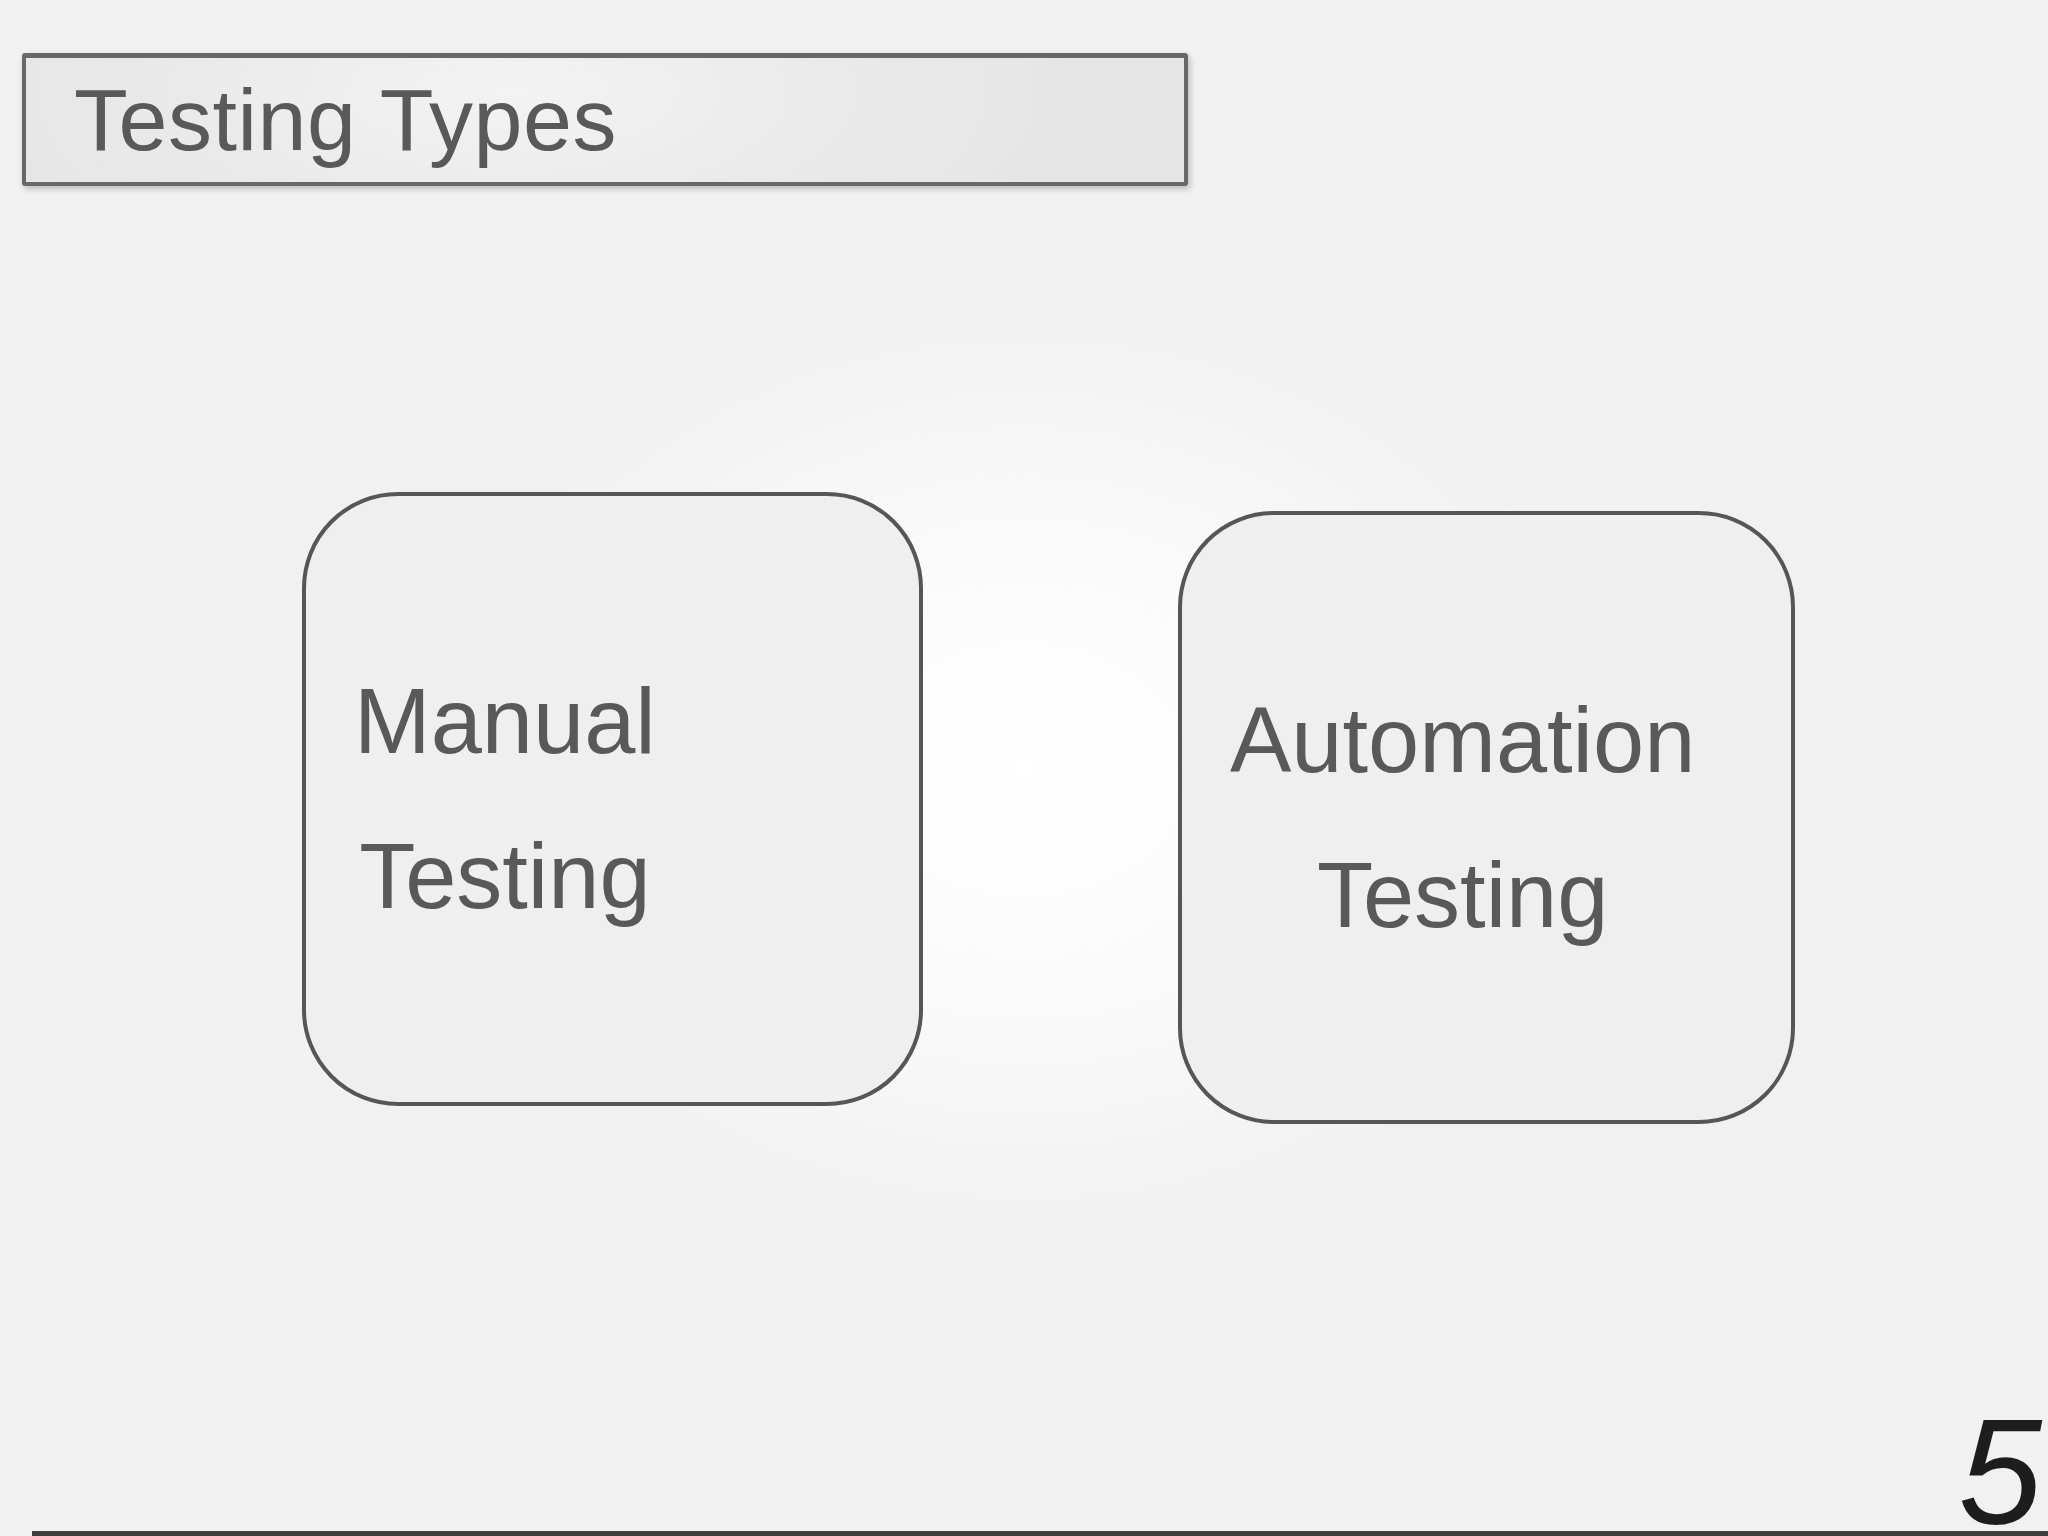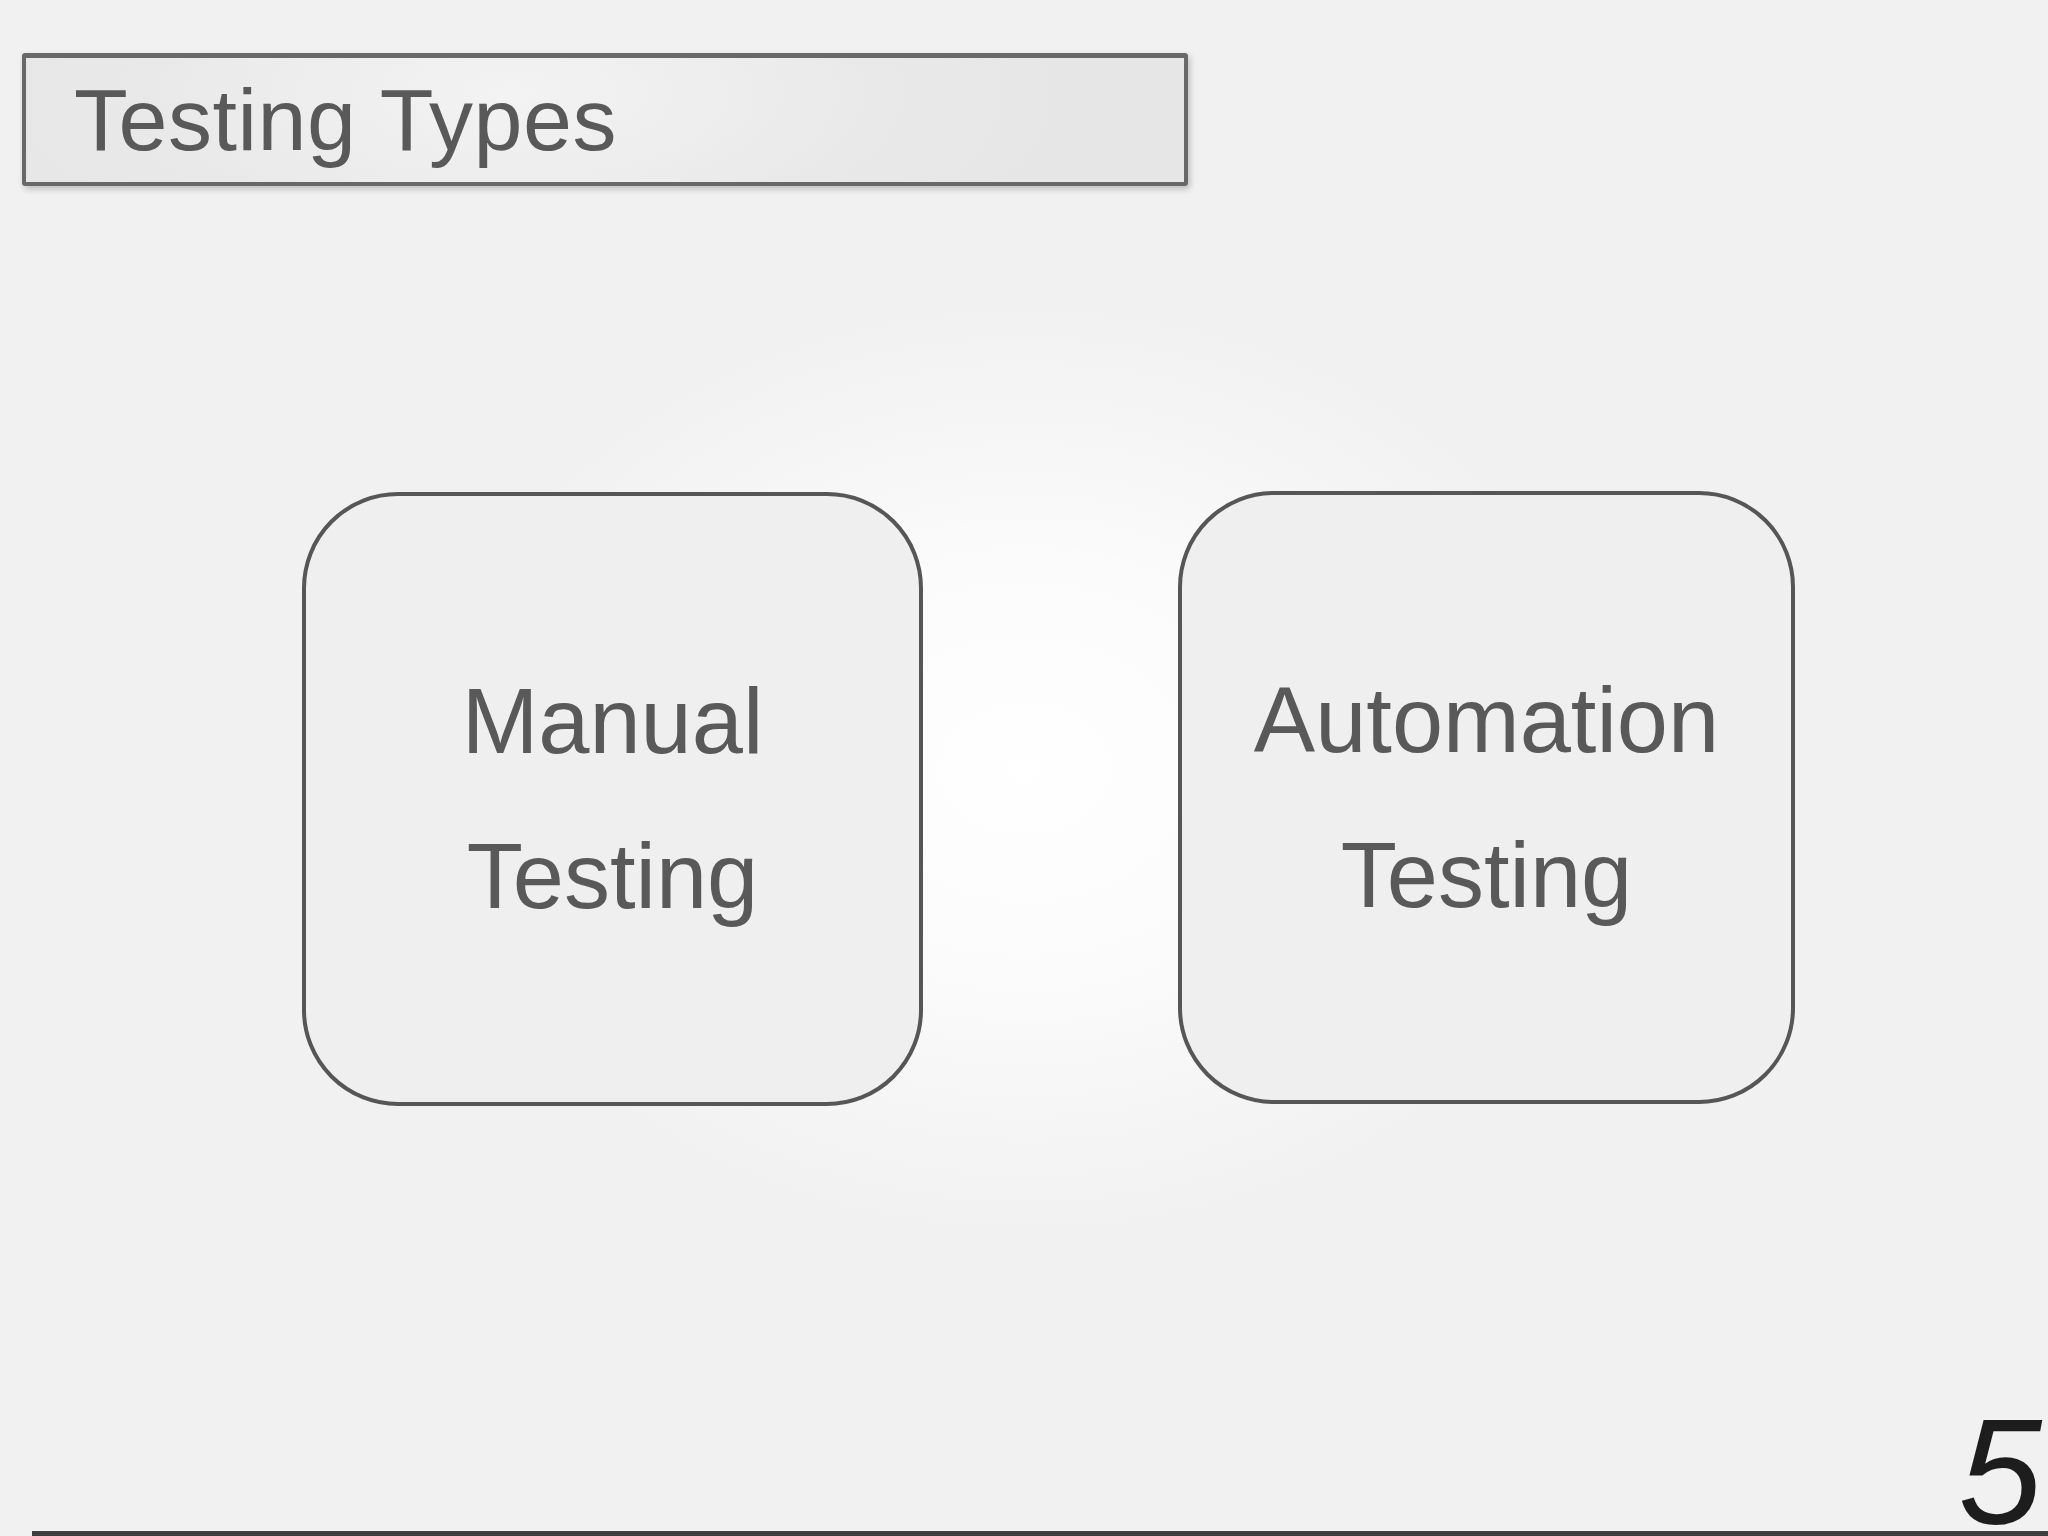--- a/index.html
+++ b/index.html
@@ -60,24 +60,23 @@
   }
   .shape-box {
     position: absolute;
     width: 621px;
     height: 614px;
     border: 4px solid var(--shape-border);
     border-radius: 96px;
     background-color: var(--shape-fill);
     display: flex;
     align-items: center;
-    justify-content: center;
   }
   .shape-box.left  { left: 270px;  top: 460px; }
-  .shape-box.right { left: 1146px; top: 459px; width: 617px; height: 613px; }
+  .shape-box.right { left: 1146px; top: 479px; width: 617px; height: 613px; }
   .shape-label {
     text-align: center;
     font-size: 92px;
     line-height: 123px;
     color: var(--shape-text);
   }
   .shape-label span { display: block; }
   .page-number {
     position: absolute;
     right: 22px;

